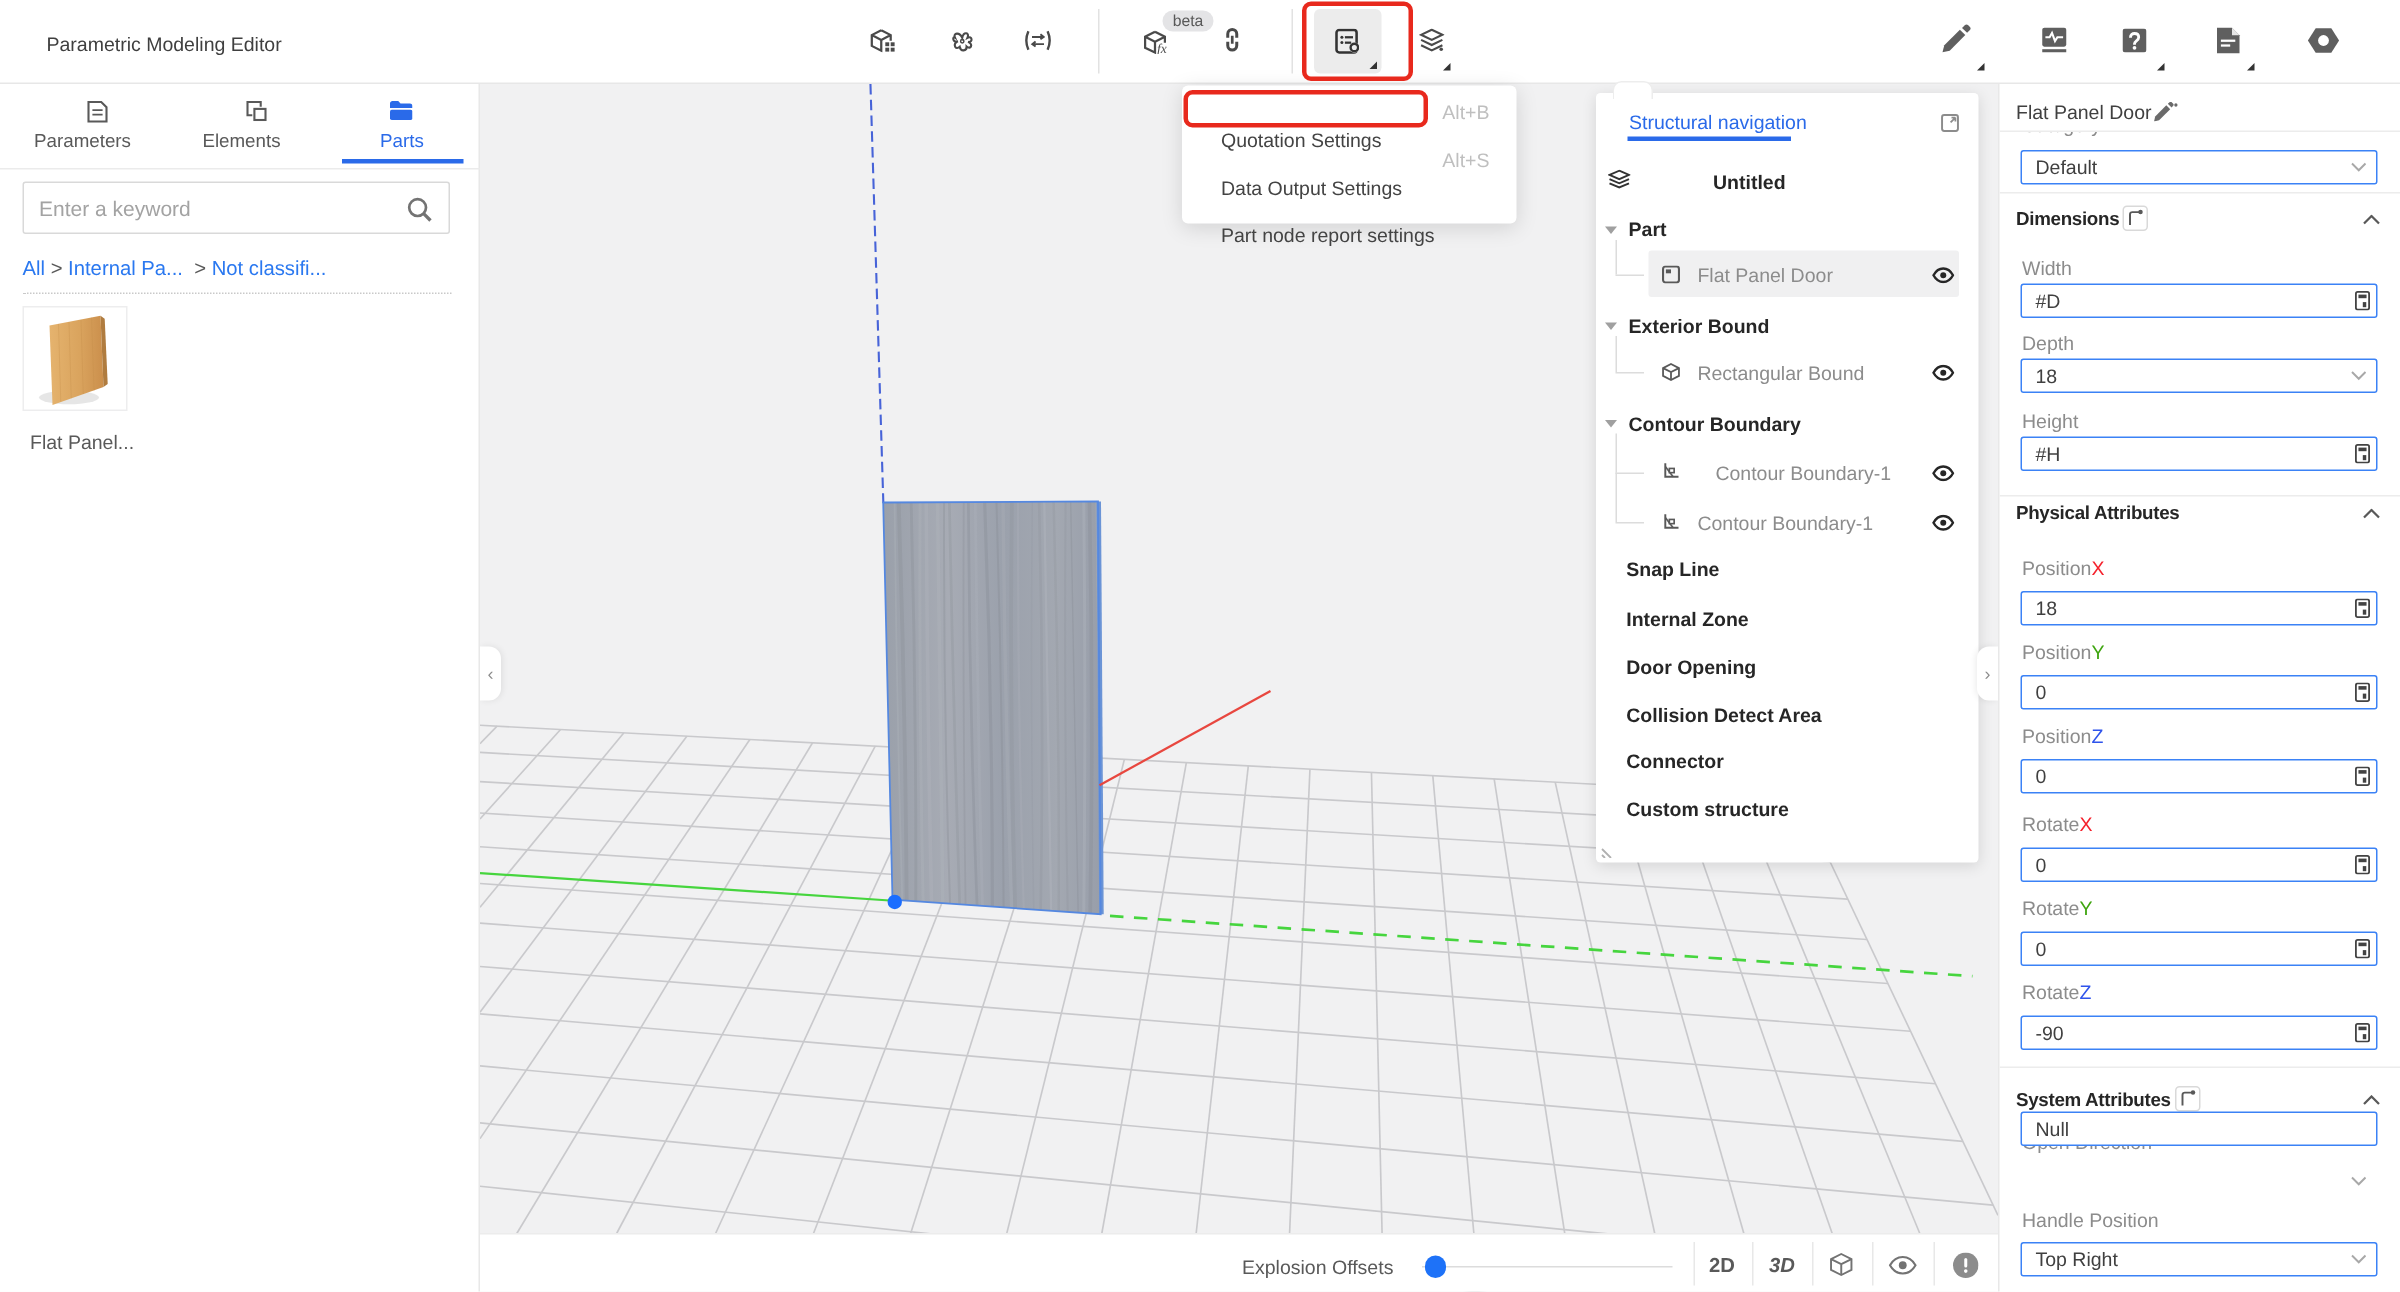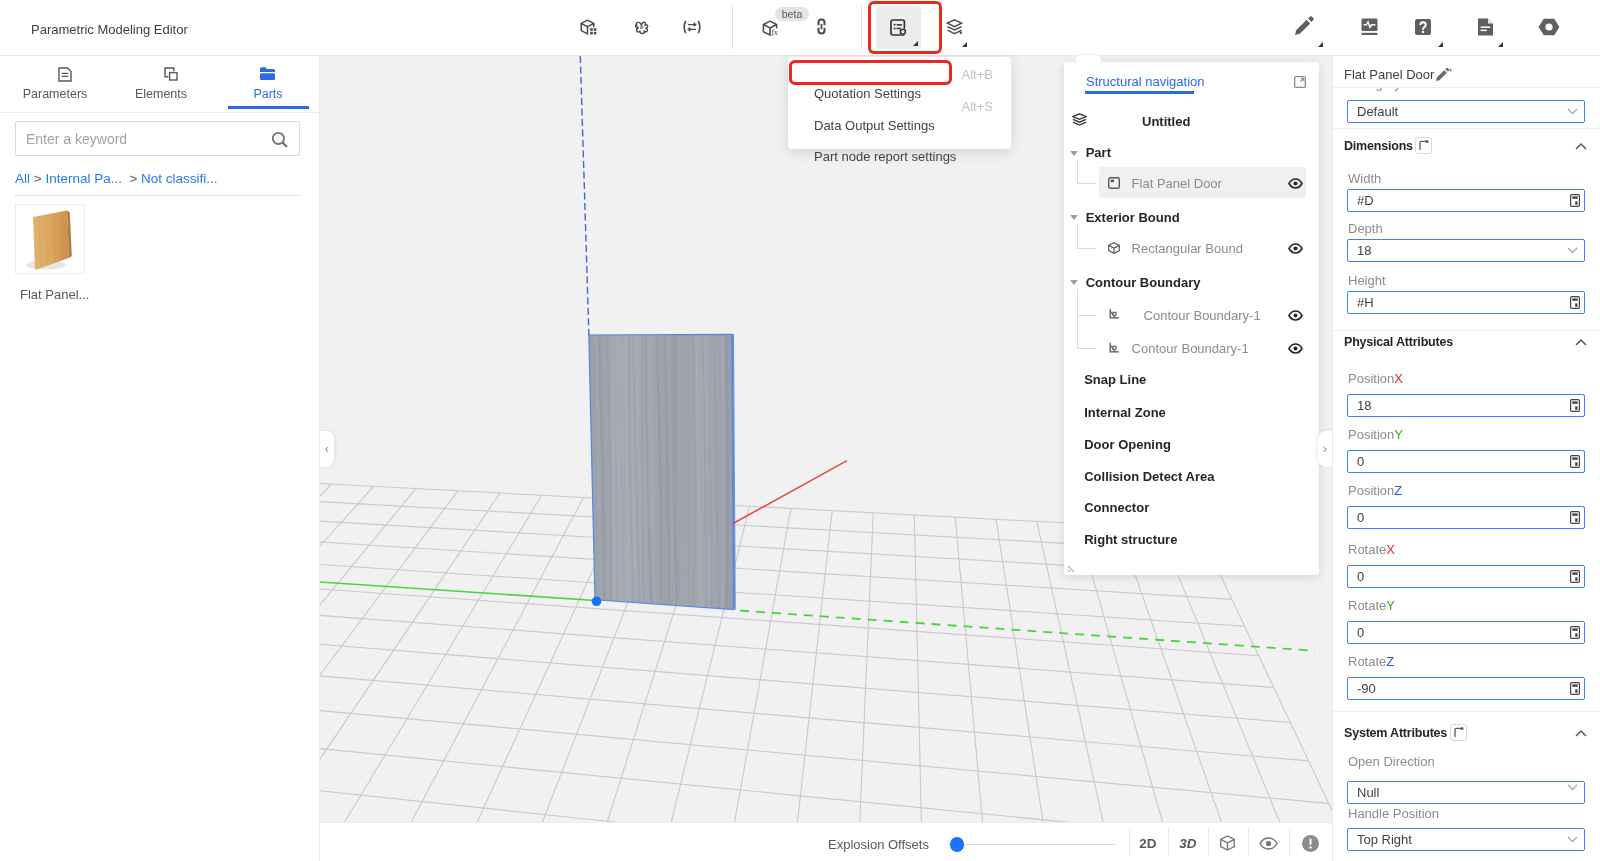--- a/index.html
+++ b/index.html
@@ -342,21 +342,21 @@
     <div class="hr" style="top:654.6px;"></div>
     <div class="rhead" style="top:670px;">System Attributes</div>
     <div class="abs" style="left:117px;top:668.1px;width:17px;height:17px;border:1px solid #d9d9d9;border-radius:3px;background:#fff;"><svg width="15" height="15" viewBox="0 0 15 15" style="margin:0">
         <path d="M4 12 L4 5 C4 4 4.6 3.4 5.6 3.4 L10 3.4" stroke="#595959" stroke-width="1.3" fill="none"></path>
         <circle cx="11" cy="3.4" r="1.5" fill="#595959"></circle>
       </svg></div>
     <svg class="abs" style="left:242px;top:674px" width="12" height="7" viewBox="0 0 12 7">
       <path d="M1 6 L6 1 L11 6" stroke="#595959" stroke-width="1.5" fill="none"></path>
     </svg>
     <div class="rlabel" style="top:697.7px;">Open Direction</div>
-    <div class="rinput" style="top:685px;margin-top:40px;">Null</div>
+    <div class="rinput" style="top:685px;">Null</div>
     <svg class="abs" style="left:234px;top:727.7px" width="11" height="7" viewBox="0 0 11 7">
       <path d="M1 1 L5.5 5.5 L10 1" stroke="#a8a8a8" stroke-width="1.3" fill="none"></path>
     </svg>
     <div class="rlabel" style="top:750.3px;">Handle Position</div>
     <div class="rinput" style="top:772.3px;">Top Right</div>
     <svg class="abs" style="left:234px;top:780.3px" width="11" height="7" viewBox="0 0 11 7">
       <path d="M1 1 L5.5 5.5 L10 1" stroke="#a8a8a8" stroke-width="1.3" fill="none"></path>
     </svg>
 </div>
 <div id="snav">
@@ -422,21 +422,21 @@
     <div class="tgray" style="left:67.6px;top:279px;">Contour Boundary-1</div>
     <svg class="abs" style="left:224px;top:280.5px" width="15" height="11" viewBox="0 0 15 11">
       <path d="M1 5.5 C3 1.8 5.2 1 7.5 1 C9.8 1 12 1.8 14 5.5 C12 9.2 9.8 10 7.5 10 C5.2 10 3 9.2 1 5.5 Z" stroke="#262626" stroke-width="1.6" fill="none"></path>
       <circle cx="7.5" cy="5.5" r="2" fill="#262626"></circle>
     </svg>
     <div class="tbold" style="left:20.2px;top:310.4px;">Snap Line</div>
     <div class="tbold" style="left:20.2px;top:342.7px;">Internal Zone</div>
     <div class="tbold" style="left:20.2px;top:375px;">Door Opening</div>
     <div class="tbold" style="left:20.2px;top:407.3px;">Collision Detect Area</div>
     <div class="tbold" style="left:20.2px;top:437.7px;">Connector</div>
-    <div class="tbold" style="left:20.2px;top:470px;">Right structure</div>
+    <div class="tbold" style="left:20.2px;top:470px;">Custom structure</div>
     <svg class="abs" style="left:2px;top:496px" width="14" height="14" viewBox="0 0 14 14">
       <path d="M2 8 L8 14 M2 12 L4 14" stroke="#b0b0b0" stroke-width="1.2"></path>
     </svg>
 </div>
 <div id="bbar">
   <div class="abs" style="left:508px;top:14px;font-size:13px;color:#595959;">Explosion Offsets</div>
     <div class="abs" style="left:628px;top:20.5px;width:167px;height:1.5px;background:#dcdcdc;"></div>
     <div class="abs" style="left:629.5px;top:14px;width:14.5px;height:14.5px;border-radius:50%;background:#1e72f8;"></div>
     <div class="bdiv" style="left:808.6px;"></div>
     <div class="bdiv" style="left:848px;"></div>

